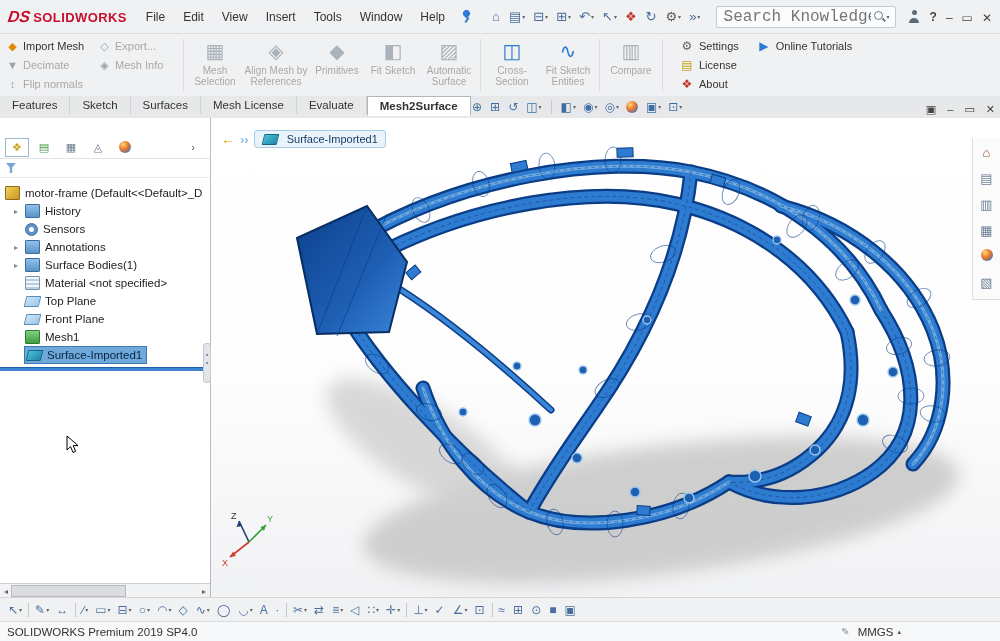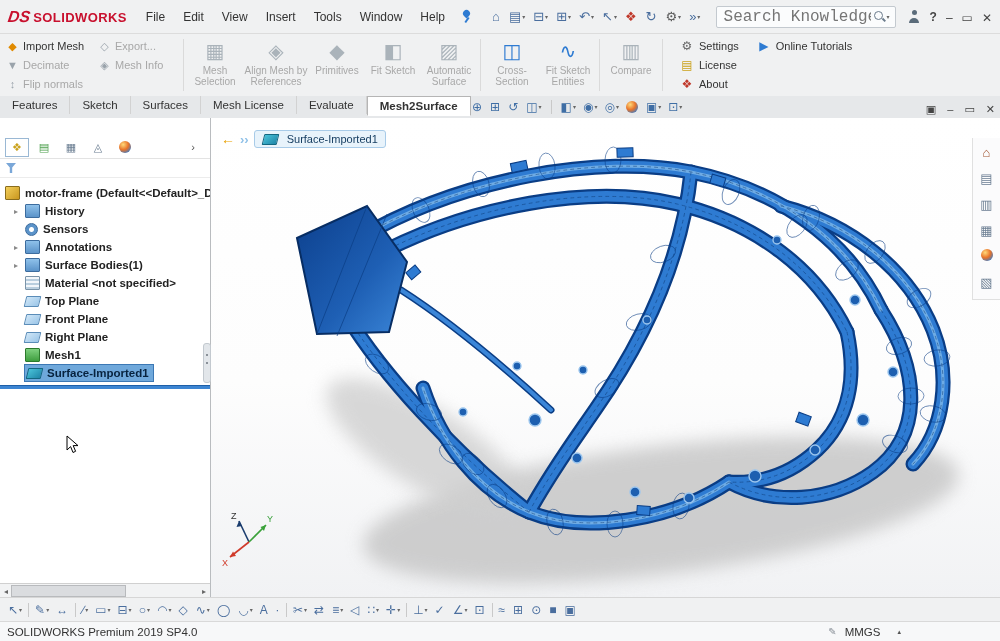--- a/index.html
+++ b/index.html
@@ -76,21 +76,21 @@
   .ptab{width:22px;height:17px;display:flex;align-items:center;justify-content:center;border:1px solid transparent;}
   .ptab.active{background:#fff;border:1px solid #9ab8d4;}
   .ptab .g{font-size:11px;line-height:1;}
   .c-gold .g{color:#caa21c;} .c-green .g{color:#4a9e4a;} .c-slate .g{color:#6b7e92;}
   .c-dark .g{color:#555;} .c-brick .g{color:#a0522d;}
   .end{margin-left:auto;}
   .filter-row{height:18px;display:flex;align-items:center;padding:0 6px;border-bottom:1px solid #ececec;}
   .funnel-icon{width:10px;height:10px;background:#7aa7d8;
                clip-path:polygon(0 0,100% 0,62% 45%,62% 100%,38% 100%,38% 45%);}
   .tree{flex:1;padding-top:6px;font-size:11.5px;color:#222;overflow:hidden;}
-  .trow{height:18px;display:flex;align-items:center;padding-left:4px;white-space:nowrap;font-weight:bold;}
+  .trow{height:18px;display:flex;align-items:center;padding-left:4px;white-space:nowrap;}
   .trow.child{padding-left:14px;}
   .tarrow{width:10px;font-size:8px;color:#888;flex:0 0 auto;}
   .tlabel{white-space:nowrap;}
   .ti{width:13px;height:12px;display:inline-block;margin:0 5px 0 1px;border-radius:1px;flex:0 0 auto;}
   .ti-part{background:linear-gradient(135deg,#f3cf5a,#c9971f);border:1px solid #8a6d1d;}
   .ti-folder{background:linear-gradient(#8fc1ea,#5b93c9);border:1px solid #3c6c9e;}
   .ti-eye{background:radial-gradient(circle,#fff 2px,#5b93c9 3px);border:1px solid #3c6c9e;border-radius:50%;width:11px;height:11px;}
   .ti-material{background:repeating-linear-gradient(0deg,#b9cede 0 2px,#f2f6fa 2px 4px);border:1px solid #7a93a8;}
   .ti-plane{background:linear-gradient(135deg,#cfe6f7,#9cc6e8);border:1px solid #5a8cb8;transform:skewX(-14deg);height:9px;}
   .ti-origin{background:transparent;border:0;border-left:2px solid #2b64a8;border-bottom:2px solid #2b64a8;
@@ -125,21 +125,21 @@
   
   .bottombar{position:absolute;left:0;right:0;bottom:19px;height:24px;background:#f0f1f2;
              border-top:1px solid #d6d6d6;display:flex;align-items:center;padding-left:5px;gap:1px;}
   .bbtn{display:flex;align-items:center;padding:0 3px;}
   .bbtn .g{font-size:12px;color:#4a6e9e;line-height:1;}
   
   .statusbar{position:absolute;left:0;right:0;bottom:0;height:19px;background:#f7f8f9;border-top:1px solid #d9d9d9;
              display:flex;align-items:center;font-size:11.5px;color:#333;padding:0 7px;}
   .status-left{flex:1;}
   .status-edit{font-size:10px;color:#8a9199;margin-right:8px;}
-  .units{display:flex;align-items:center;gap:16px;margin-right:92px;}
+  .units{display:flex;align-items:center;gap:3px;margin-right:92px;}
   .units .caret{font-size:7px;color:#555;}
 </style>
 </head>
 <body>
 
 <div class="app">
 
   <div class="titlebar">
     <div class="logo">
       <span class="ds">DS</span>
@@ -467,25 +467,20 @@
       </div>
       <div class="trow child">
         <span class="tarrow"></span>
         <span class="ti ti-plane"></span>
         <span class="tlabel">Top Plane</span>
       </div>
       <div class="trow child">
         <span class="tarrow"></span>
         <span class="ti ti-plane"></span>
         <span class="tlabel">Front Plane</span>
-      </div>
-      <div class="trow child">
-        <span class="tarrow"></span>
-        <span class="ti ti-plane"></span>
-        <span class="tlabel">Right Plane</span>
       </div>
       <div class="trow child">
         <span class="tarrow"></span>
         <span class="ti ti-mesh"></span>
         <span class="tlabel">Mesh1</span>
       </div>
       <div class="trow child">
         <span class="tarrow"></span>
         <span class="selwrap">
           <span class="ti ti-surfimp"></span>

